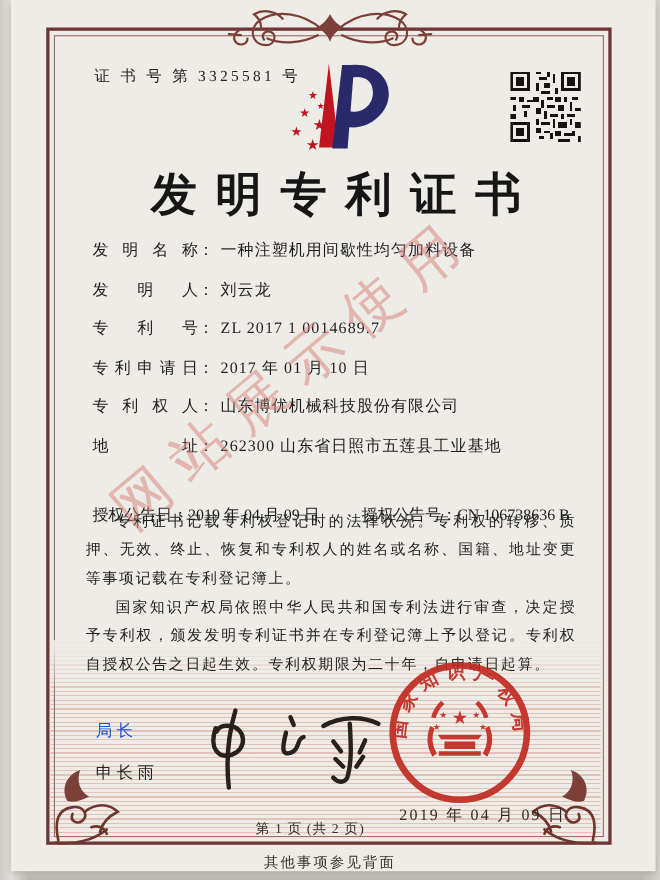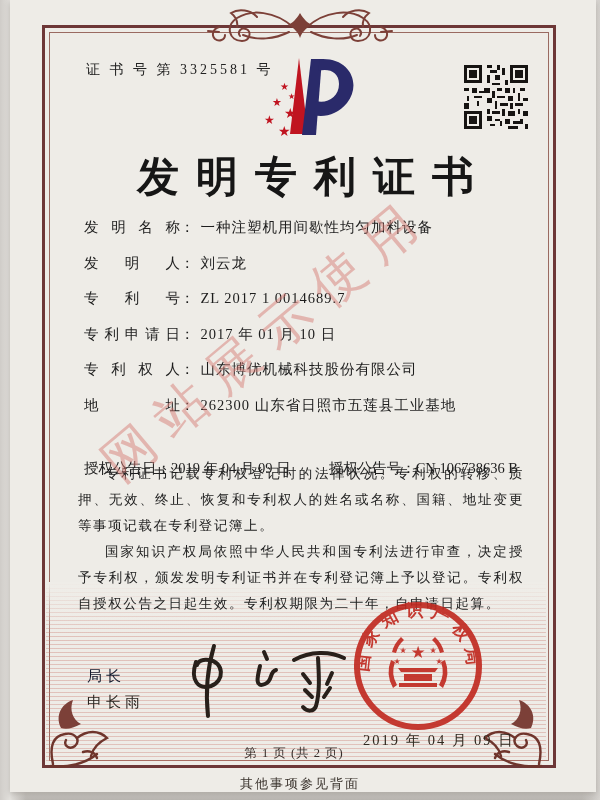--- a/index.html
+++ b/index.html
@@ -46,28 +46,28 @@
   .watermark{position:absolute;left:61px;top:300px;width:420px;height:72px;z-index:6;
     transform:rotate(-40deg);transform-origin:50% 50%;
     font-size:52px;letter-spacing:16px;color:rgba(213,122,115,.48);
     white-space:nowrap;pointer-events:none;font-family:"Liberation Sans","DejaVu Sans",sans-serif;}
   
   .guilloche{position:absolute;left:46px;top:582px;width:500px;height:179px;z-index:3;
     background:repeating-linear-gradient(0deg, rgba(198,112,100,.34) 0 1px, rgba(0,0,0,0) 1px 4px);}
   .guilloche::before{content:"";position:absolute;left:0;top:0;right:0;height:52px;
     background:linear-gradient(#efede8, rgba(239,237,232,0));}
   
-  .sig-title{position:absolute;left:87px;top:655px;font-size:15px;color:#0f172a;z-index:4;letter-spacing:4px;margin-top:12px;}
+  .sig-title{position:absolute;left:87px;top:655px;font-size:15px;color:#1d4ed8;z-index:4;letter-spacing:4px;}
   .sig-name{position:absolute;left:87px;top:693px;font-size:15px;color:#2a2520;z-index:4;letter-spacing:4px;}
   .signature{position:absolute;left:178px;top:632px;width:180px;height:96px;z-index:4;}
   
   .seal{position:absolute;left:352px;top:600px;width:132px;height:132px;z-index:5;opacity:.9;}
   .seal-date{position:absolute;left:363px;top:731px;font-size:14.5px;color:#30291f;z-index:4;letter-spacing:2px;white-space:nowrap;}
   
-  .page-no{position:absolute;left:16px;top:745px;width:500px;text-align:center;font-size:12.5px;color:#372d2a;z-index:4;letter-spacing:1px;padding-left:28px;}
+  .page-no{position:absolute;left:4px;top:745px;width:500px;text-align:center;font-size:12.5px;color:#372d2a;z-index:4;letter-spacing:1px;padding-left:28px;}
   .back-note{position:absolute;left:240px;top:775px;font-size:13px;color:#39322c;z-index:4;letter-spacing:2px;}
   
   .orn-top{position:absolute;left:205px;top:5px;width:190px;height:48px;z-index:4;}
   .orn-bl{position:absolute;left:43px;top:694px;width:72px;height:76px;z-index:4;}
   .orn-br{position:absolute;left:477px;top:694px;width:72px;height:76px;z-index:4;transform:scaleX(-1);}
 </style>
 </head>
 <body>
 
 <div class="photo-shade"></div>

